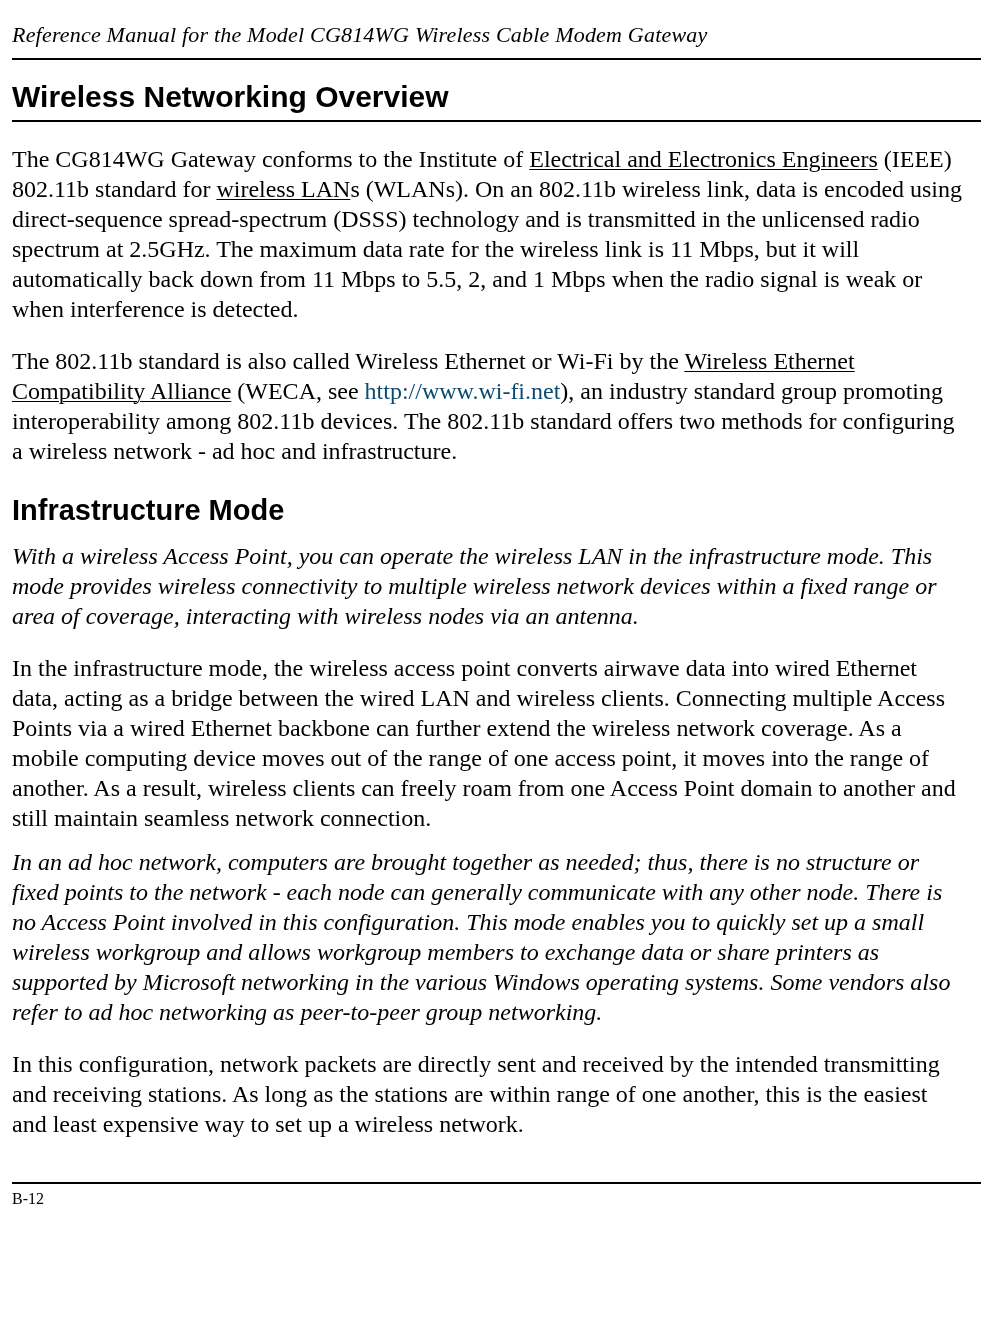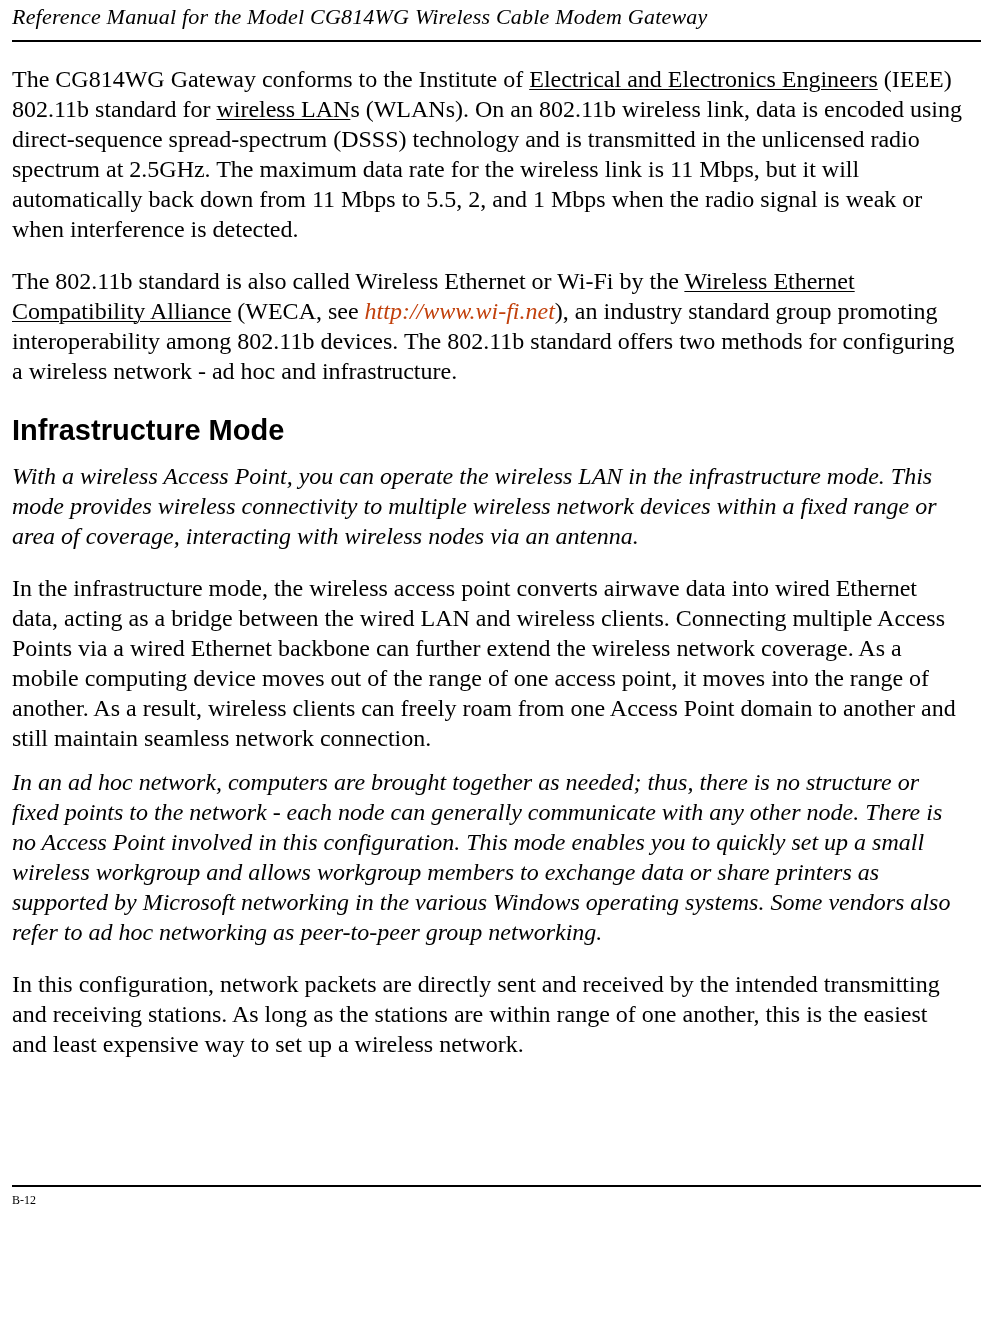--- a/index.html
+++ b/index.html
@@ -9,21 +9,21 @@
     width: 993px;
     height: 1332px;
     background: #ffffff;
     font-family: "Times New Roman", Times, serif;
     color: #000000;
   }
   .page {
     box-sizing: border-box;
     width: 993px;
     height: 1228px;
-    padding: 4px 12px 0 12px;
+    padding: 22px 12px 0 12px;
     position: relative;
   }
   .running-head {
     font-style: italic;
     font-size: 22px;
     letter-spacing: 0.2px;
     padding: 0 0 10px 0;
   }
   .hr-top {
     border: none;
@@ -52,47 +52,47 @@
   p.body.first-after-h2 {
     margin-top: 14px;
     font-style: italic;
   }
   .glossary {
     text-decoration: underline;
     text-decoration-thickness: 1px;
     text-underline-offset: 2px;
   }
   .link {
-    color: #c2410c;
-    font-style: italic;
+    color: #0c4a6e;
   }
   .footer {
     position: absolute;
     left: 12px;
     right: 12px;
     bottom: 20px;
   }
   .hr-bottom {
     border: none;
     border-top: 2px solid #000000;
     margin: 0 0 6px 0;
   }
   .footer-row {
     display: flex;
-    font-size: 12px;
+    font-size: 16px;
   }
 </style>
 </head>
 <body>
 
 <div class="page">
 
   <div class="running-head">Reference Manual for the Model CG814WG Wireless Cable Modem Gateway</div>
   <hr class="hr-top">
 
+  <h1 class="section">Wireless Networking Overview</h1>
 
   <p class="body">
     <span>The CG814WG Gateway conforms to the Institute of </span><span class="glossary">Electrical and Electronics Engineers</span><span> (IEEE) 802.11b standard for </span><span class="glossary">wireless LAN</span><span>s (WLANs). On an 802.11b wireless link, data is encoded using direct-sequence spread-spectrum (DSSS) technology and is transmitted in the unlicensed radio spectrum at 2.5GHz. The maximum data rate for the wireless link is 11 Mbps, but it will automatically back down from 11 Mbps to 5.5, 2, and 1 Mbps when the radio signal is weak or when interference is detected.</span>
   </p>
 
   <p class="body">
     <span>The 802.11b standard is also called Wireless Ethernet or Wi-Fi by the </span><span class="glossary">Wireless Ethernet Compatibility Alliance</span><span> (WECA, see </span><span class="link">http://www.wi-fi.net</span><span>), an industry standard group promoting interoperability among 802.11b devices. The 802.11b standard offers two methods for configuring a wireless network - ad hoc and infrastructure.</span>
   </p>
 
   <h2 class="subsection">Infrastructure Mode</h2>

